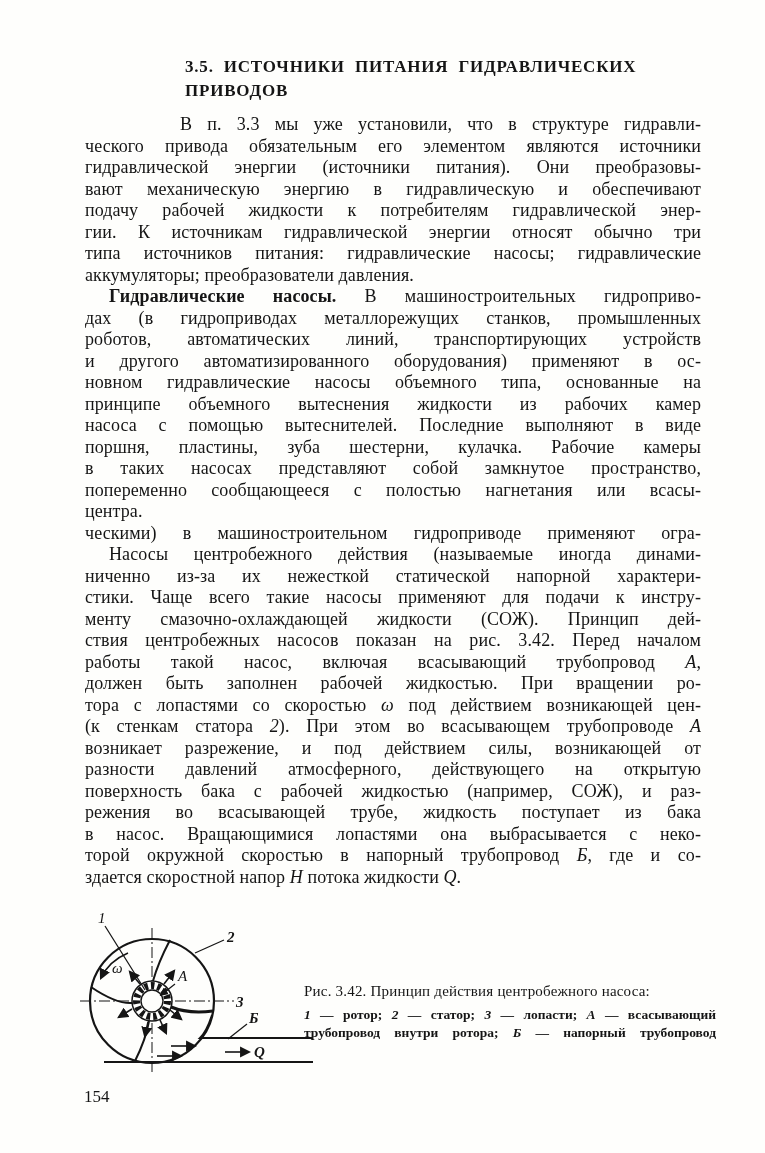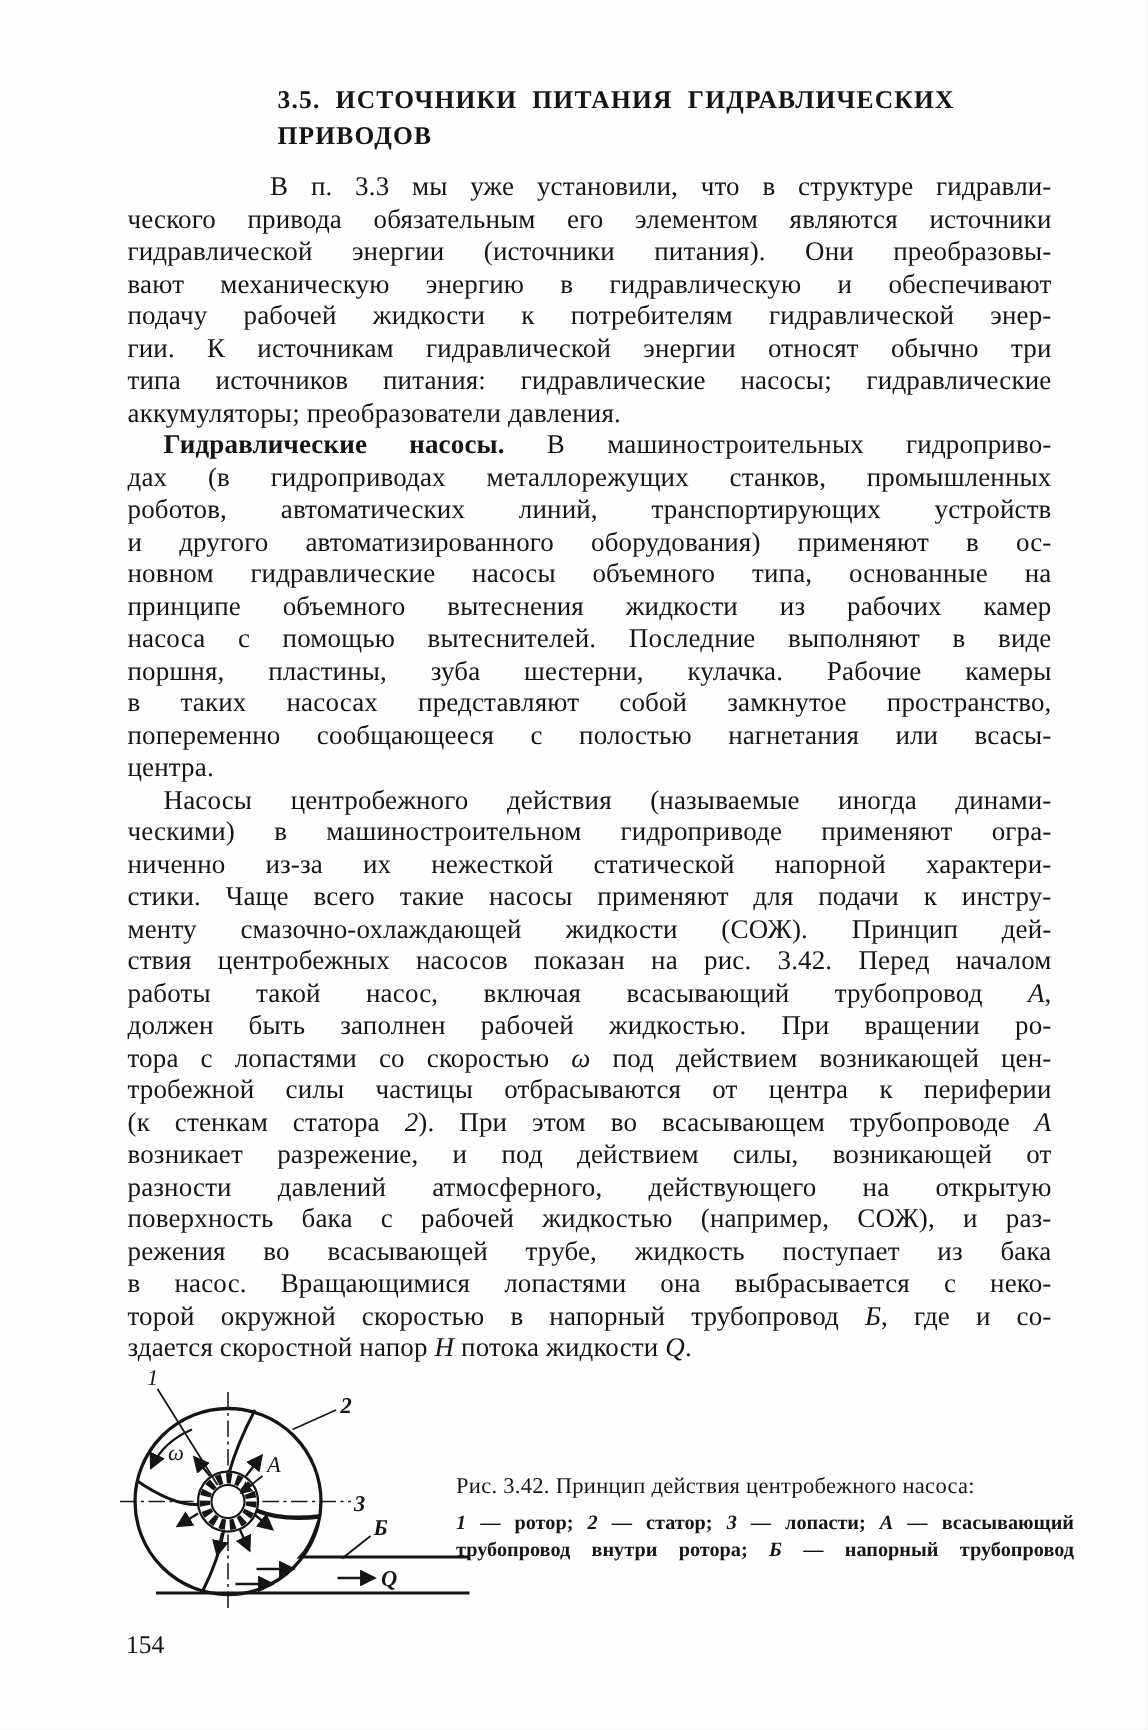--- a/index.html
+++ b/index.html
@@ -60,30 +60,29 @@
         <div class="tline">и другого автоматизированного оборудования) применяют в ос-</div>
         <div class="tline">новном гидравлические насосы объемного типа, основанные на</div>
         <div class="tline">принципе объемного вытеснения жидкости из рабочих камер</div>
         <div class="tline">насоса с помощью вытеснителей. Последние выполняют в виде</div>
         <div class="tline">поршня, пластины, зуба шестерни, кулачка. Рабочие камеры</div>
         <div class="tline">в таких насосах представляют собой замкнутое пространство,</div>
         <div class="tline">попеременно сообщающееся с полостью нагнетания или всасы-</div>
         <div class="tline tline-last">центра.</div>
       </div>
       <div class="para">
+        <div class="tline">ческими) в машиностроительном гидроприводе применяют огра-</div>
         <div class="tline ind-norm">Насосы центробежного действия (называемые иногда динами-</div>
-        <div class="tline">ческими) в машиностроительном гидроприводе применяют огра-</div>
         <div class="tline">ниченно из-за их нежесткой статической напорной характери-</div>
         <div class="tline">стики. Чаще всего такие насосы применяют для подачи к инстру-</div>
         <div class="tline">менту смазочно-охлаждающей жидкости (СОЖ). Принцип дей-</div>
         <div class="tline">ствия центробежных насосов показан на рис. 3.42. Перед началом</div>
         <div class="tline">работы такой насос, включая всасывающий трубопровод <i>А</i>,</div>
         <div class="tline">должен быть заполнен рабочей жидкостью. При вращении ро-</div>
         <div class="tline">тора с лопастями со скоростью <i>ω</i> под действием возникающей цен-</div>
-        <div class="tline">тробежной силы частицы отбрасываются от центра к периферии</div>
         <div class="tline">(к стенкам статора <i>2</i>). При этом во всасывающем трубопроводе <i>А</i></div>
         <div class="tline">возникает разрежение, и под действием силы, возникающей от</div>
         <div class="tline">разности давлений атмосферного, действующего на открытую</div>
         <div class="tline">поверхность бака с рабочей жидкостью (например, СОЖ), и раз-</div>
         <div class="tline">режения во всасывающей трубе, жидкость поступает из бака</div>
         <div class="tline">в насос. Вращающимися лопастями она выбрасывается с неко-</div>
         <div class="tline">торой окружной скоростью в напорный трубопровод <i>Б</i>, где и со-</div>
         <div class="tline tline-last">здается скоростной напор <i>Н</i> потока жидкости <i>Q</i>.</div>
       </div>
     </div>

